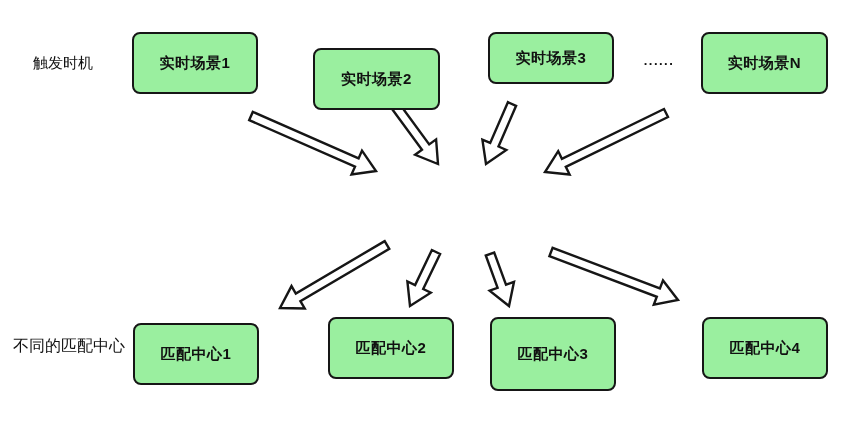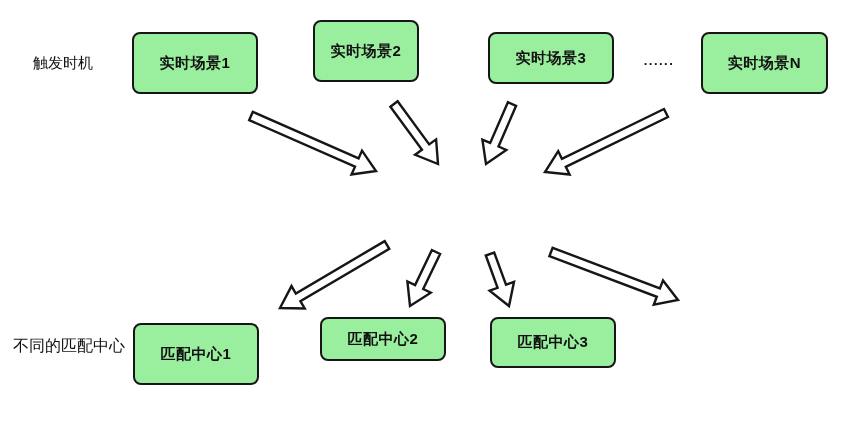--- a/index.html
+++ b/index.html
@@ -65,28 +65,29 @@
 
 <div class="canvas">
 
   <span class="row-label top">触发时机</span>
 
   <span class="row-label bottom">不同的匹配中心</span>
 
   <span class="ellipsis">......</span>
 
   <div class="node" style="left:132px;top:32px;width:126px;height:62px">实时场景1</div>
-  <div class="node" style="left:313px;top:20px;width:106px;height:62px">实时场景2</div>
+  <div class="node" style="left:313px;top:48px;width:127px;height:62px">实时场景2</div>
   <div class="node" style="left:488px;top:32px;width:126px;height:52px">实时场景3</div>
   <div class="node" style="left:701px;top:32px;width:127px;height:62px">实时场景N</div>
 
 
   <div class="node" style="left:133px;top:323px;width:126px;height:62px">匹配中心1</div>
-  <div class="node" style="left:320px;top:317px;width:126px;height:44px">匹配中心2</div>
-  <div class="node" style="left:490px;top:317px;width:126px;height:51px">匹配中心3</div>
+  <div class="node" style="left:328px;top:317px;width:126px;height:62px">匹配中心2</div>
+  <div class="node" style="left:490px;top:317px;width:126px;height:74px">匹配中心3</div>
+  <div class="node" style="left:702px;top:317px;width:126px;height:62px">匹配中心4</div>
 
   <svg class="arrow-layer" viewBox="0 0 858 422" xmlns="http://www.w3.org/2000/svg">
       <polygon points="249.2,120.1 355,166.7 351.5,174.4 376,171 362,150.6 358.6,158.4 252.8,111.9" fill="#ffffff" stroke="#161616" stroke-width="2.4" stroke-linejoin="miter"></polygon>
       <polygon points="390.4,106.7 422,149.7 415.1,154.8 438,164 436.1,139.4 429.2,144.4 397.6,101.3" fill="#ffffff" stroke="#161616" stroke-width="2.4" stroke-linejoin="miter"></polygon>
       <polygon points="507.9,102.2 490.2,142.9 482.4,139.6 486,164 506.3,149.9 498.5,146.5 516.1,105.8" fill="#ffffff" stroke="#161616" stroke-width="2.4" stroke-linejoin="miter"></polygon>
       <polygon points="664,109 561.9,158.8 558.2,151.1 545,172 569.6,174.5 565.8,166.8 668,117" fill="#ffffff" stroke="#161616" stroke-width="2.4" stroke-linejoin="miter"></polygon>
       <polygon points="384.7,241.1 295.8,293.5 291.5,286.1 280,308 304.7,308.5 300.4,301.2 389.3,248.9" fill="#ffffff" stroke="#161616" stroke-width="2.4" stroke-linejoin="miter"></polygon>
       <polygon points="431.9,250 415.1,285.1 407.4,281.4 410,306 430.8,292.7 423.2,289 440.1,254" fill="#ffffff" stroke="#161616" stroke-width="2.4" stroke-linejoin="miter"></polygon>
       <polygon points="485.8,255.5 497.6,287.8 489.6,290.7 509,306 514,281.8 506,284.7 494.2,252.5" fill="#ffffff" stroke="#161616" stroke-width="2.4" stroke-linejoin="miter"></polygon>
       <polygon points="549.4,256.2 656.8,296.8 653.8,304.7 678,300 663,280.4 659.9,288.4 552.6,247.8" fill="#ffffff" stroke="#161616" stroke-width="2.4" stroke-linejoin="miter"></polygon>

